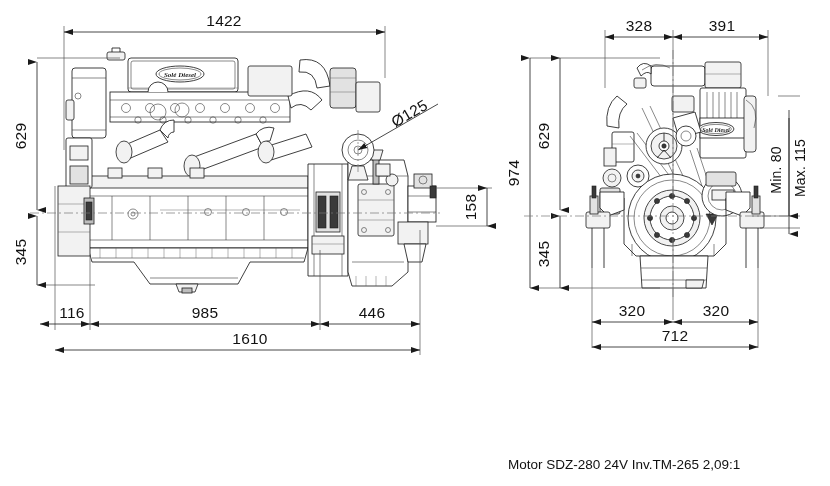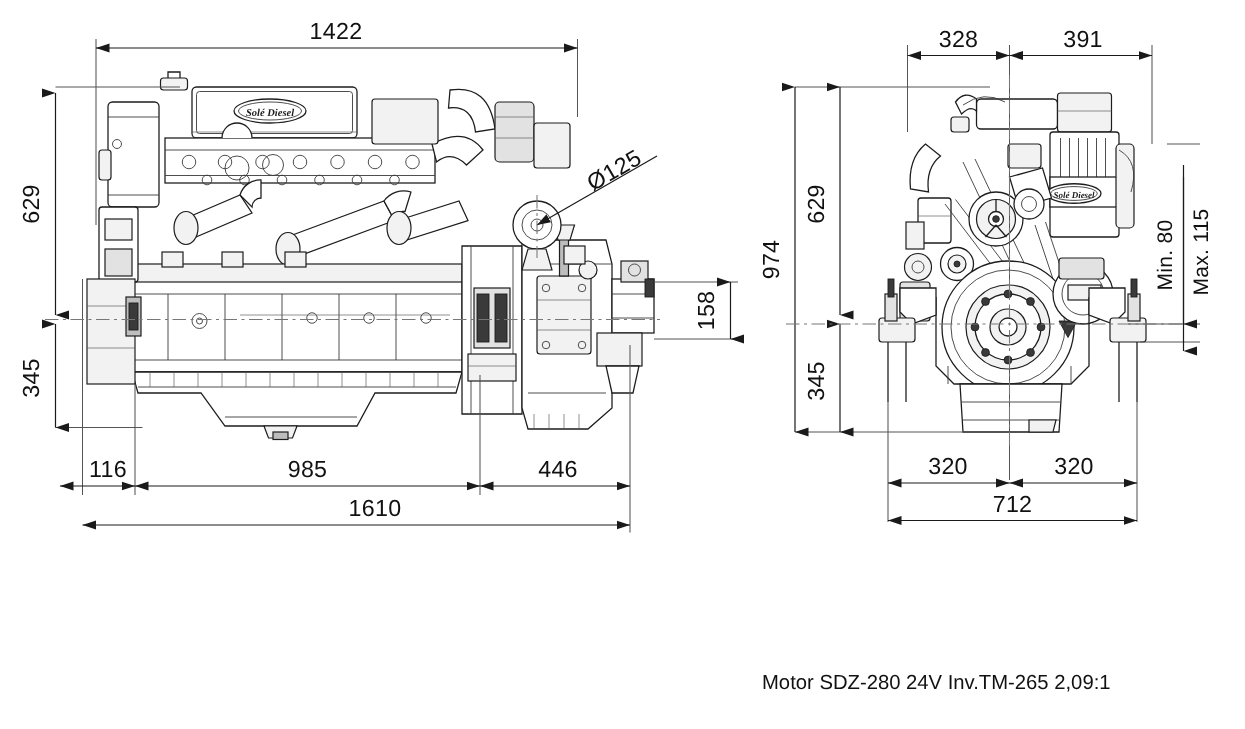--- a/index.html
+++ b/index.html
@@ -26,21 +26,21 @@
   .efill-k{fill:#3a3a3a;stroke:#1d1d1d;stroke-width:0.6;}
   .arrow{fill:#1a1a1a;}
 
   .dimtxt{
     font-family:"Liberation Sans","DejaVu Sans",sans-serif;
     font-size:15.5px;fill:#111111;letter-spacing:0.2px;
   }
   .dimtxt.sm{font-size:14px;}
 
   .caption{
-    position:absolute;left:508px;top:444px;width:320px;
+    position:absolute;left:508px;top:454px;width:320px;
     font-size:13.5px;line-height:22px;color:#111111;
     font-family:"Liberation Sans","DejaVu Sans",sans-serif;
     white-space:nowrap;
   }
   .caption div{height:22px;}
 
   .logo-badge{font-family:"Liberation Serif","DejaVu Serif",serif;}
 </style>
 </head>
 <body>

